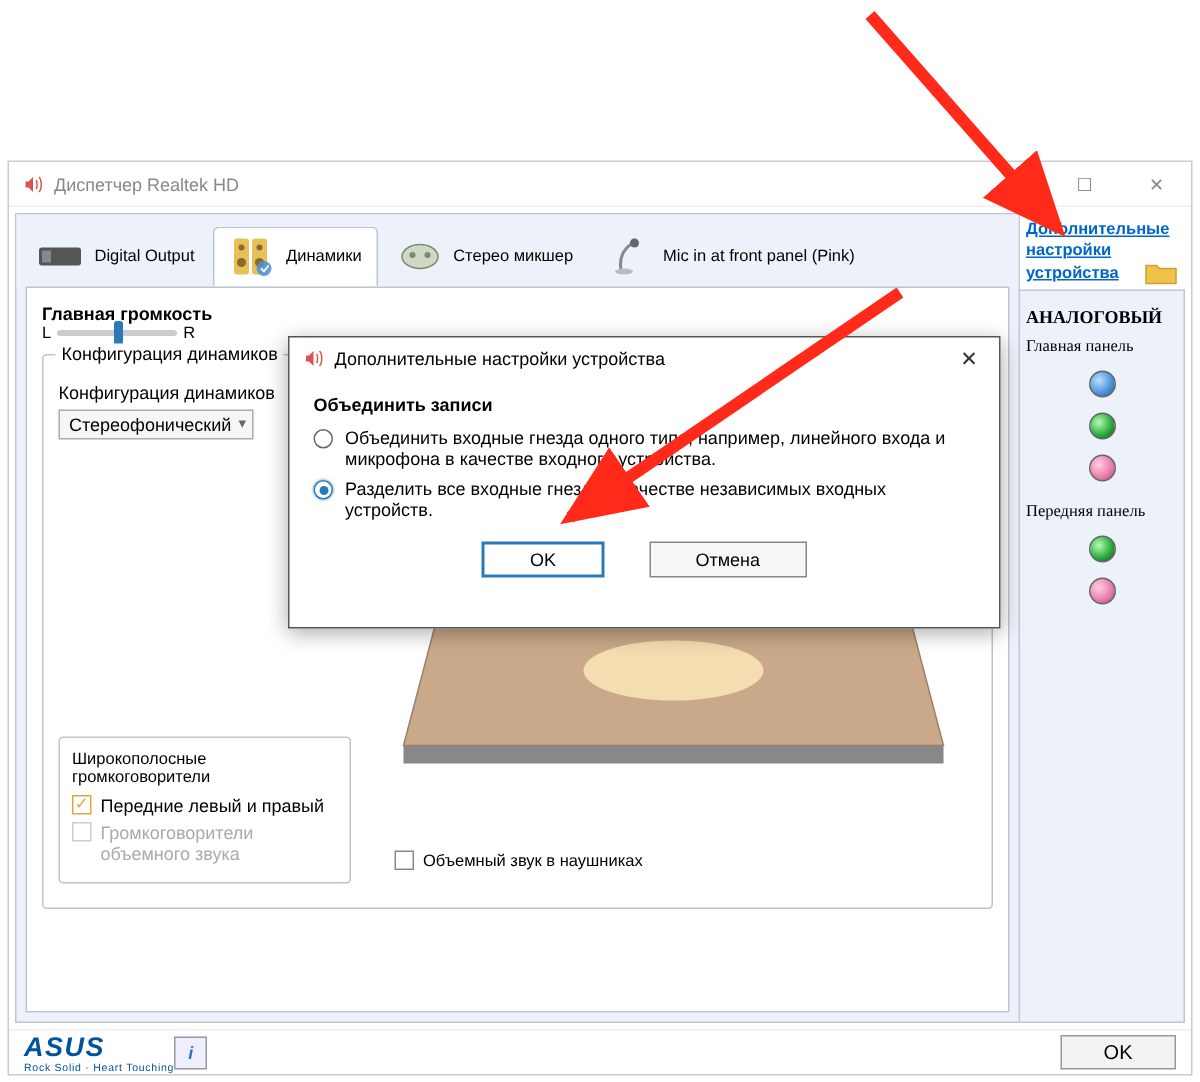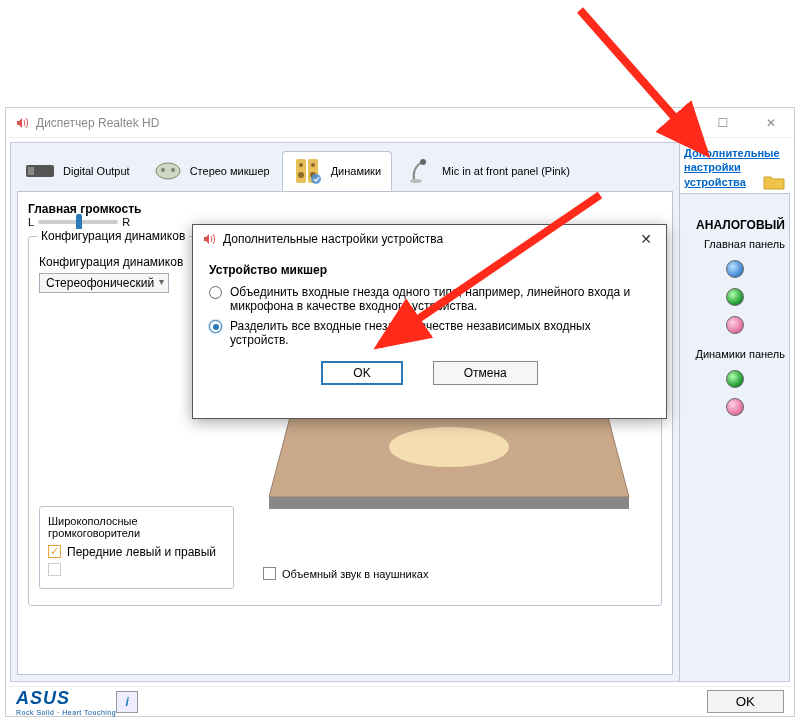--- a/index.html
+++ b/index.html
@@ -114,21 +114,21 @@
   .surround-check {
     position:absolute; left:234px; top:330px; display:flex; align-items:center; gap:6px; font-size:11px;
   }
   
   .side-link {
     color:#0066cc; text-decoration:underline; font-size:11px; font-weight:bold;
     padding:4px; text-align:left; cursor:pointer; line-height:1.3;
   }
   .side-box {
     flex:1; background:#ecf1fa; border:1px solid #c0c8d8; border-left:none;
-    padding:20px 4px; text-align:right; position:relative;
+    padding:6px 4px; text-align:left; position:relative;font-family:Liberation Serif, serif;
   }
   .side-heading { font-weight:bold; margin:4px 0 6px 0; }
   .side-sub { font-size:11px; margin:4px 0; }
   .jack { width:18px; height:18px; border-radius:50%; margin:10px auto; border:1px solid #666;}
   .jack.blue { background: radial-gradient(circle at 35% 35%, #bde0ff, #4a90d9 60%, #2a5a8a); }
   .jack.green { background: radial-gradient(circle at 35% 35%, #b0ffb0, #2aa53a 60%, #0a5a1a); }
   .jack.pink { background: radial-gradient(circle at 35% 35%, #ffd0e0, #e87aa8 60%, #a84a6a); }
   .folder-icon { position:absolute; top:-20px; right:4px; }
   
   .bottom-bar {
@@ -201,48 +201,48 @@
     <div class="main-panel">
       <div class="tabs-row">
         <div class="tab">
           <span class="tab-icon">
             <svg width="32" height="20">
                 <rect x="1" y="4" width="28" height="12" rx="2" fill="#555"></rect>
                 <rect x="3" y="6" width="6" height="8" fill="#888"></rect>
               </svg>
           </span>
           <span>Digital Output</span>
-        </div>
-        <div class="tab">
-          <span class="tab-icon">
-            <svg width="30" height="22">
-                <ellipse cx="15" cy="11" rx="12" ry="8" fill="#cfd8c4" stroke="#7a8a6a"></ellipse>
-                <circle cx="10" cy="10" r="2" fill="#7a8a6a"></circle>
-                <circle cx="20" cy="10" r="2" fill="#7a8a6a"></circle>
-              </svg>
-          </span>
-          <span>Стерео микшер</span>
         </div>
         <div class="tab active">
           <span class="tab-icon">
             <svg width="30" height="28">
                 <rect x="2" y="2" width="10" height="24" rx="2" fill="#e8c05a"></rect>
                 <rect x="14" y="2" width="10" height="24" rx="2" fill="#e8c05a"></rect>
                 <circle cx="7" cy="8" r="2" fill="#8a6a2a"></circle>
                 <circle cx="19" cy="8" r="2" fill="#8a6a2a"></circle>
                 <circle cx="7" cy="18" r="3" fill="#8a6a2a"></circle>
                 <circle cx="19" cy="18" r="3" fill="#8a6a2a"></circle>
                 <circle cx="22" cy="22" r="5" fill="#4a90d9" opacity="0.85"></circle>
                 <path d="M20 22l2 2 3-4" stroke="#fff" stroke-width="1.2" fill="none"></path>
               </svg>
           </span>
           <span>Динамики</span>
         </div>
         <div class="tab">
           <span class="tab-icon">
+            <svg width="30" height="22">
+                <ellipse cx="15" cy="11" rx="12" ry="8" fill="#cfd8c4" stroke="#7a8a6a"></ellipse>
+                <circle cx="10" cy="10" r="2" fill="#7a8a6a"></circle>
+                <circle cx="20" cy="10" r="2" fill="#7a8a6a"></circle>
+              </svg>
+          </span>
+          <span>Стерео микшер</span>
+        </div>
+        <div class="tab">
+          <span class="tab-icon">
             <svg width="24" height="26">
                 <path d="M6 22 Q4 10 14 4" stroke="#888" stroke-width="2" fill="none"></path>
                 <circle cx="15" cy="4" r="3" fill="#666"></circle>
                 <ellipse cx="8" cy="23" rx="6" ry="2" fill="#bbb"></ellipse>
               </svg>
           </span>
           <span>Mic in at front panel (Pink)</span>
         </div>
       </div>
 
@@ -279,20 +279,21 @@
           </div>
 
           <div class="wide-box">
             <div class="wide-legend">Широкополосные громкоговорители</div>
             <div class="check-row">
               <span class="checkbox checked"></span>
               <span>Передние левый и правый</span>
             </div>
             <div class="check-row" style="color:#aaa;">
               <span class="checkbox" style="border-color:#ccc;"></span>
+              <span>Громкоговорители объемного звука</span>
             </div>
           </div>
 
           <div class="surround-check">
             <span class="checkbox"></span>
             <span>Объемный звук в наушниках</span>
           </div>
         </div>
       </div>
     </div>
@@ -305,21 +306,21 @@
         <div class="folder-icon">
           <svg width="22" height="16">
               <path d="M1 3h7l2 2h11v10H1z" fill="#f0c24a" stroke="#caa030"></path>
             </svg>
         </div>
         <div class="side-heading">АНАЛОГОВЫЙ</div>
         <div class="side-sub">Главная панель</div>
         <div class="jack blue"></div>
         <div class="jack green"></div>
         <div class="jack pink"></div>
-        <div class="side-sub" style="margin-top:14px;">Динамики панель</div>
+        <div class="side-sub" style="margin-top:14px;">Передняя панель</div>
         <div class="jack green"></div>
         <div class="jack pink"></div>
       </div>
     </div>
   </div>
 
   <div class="bottom-bar">
     <div>
       <div class="asus-logo">ASUS</div>
       <div class="asus-tag">Rock Solid · Heart Touching</div>
@@ -338,21 +339,21 @@
     <span class="speaker-icon">
       <svg width="14" height="14" viewBox="0 0 14 14">
           <path d="M2 5h2l3-3v10l-3-3H2z" fill="#d9534f"></path>
           <path d="M9 4c1 1 1 5 0 6M11 2c2 2 2 8 0 10" stroke="#d9534f" fill="none" stroke-width="1"></path>
         </svg>
     </span>
     <span class="dlg-title-text">Дополнительные настройки устройства</span>
     <span class="dlg-close">✕</span>
   </div>
   <div class="dlg-body">
-    <div class="dlg-heading">Устройство микшер</div>
+    <div class="dlg-heading">Объединить записи</div>
     <div class="radio-row">
       <span class="radio"></span>
       <span>Объединить входные гнезда одного типа, например, линейного входа и микрофона в качестве входного устройства.</span>
     </div>
     <div class="radio-row">
       <span class="radio selected"></span>
       <span>Разделить все входные гнезда в качестве независимых входных устройств.</span>
     </div>
     <div class="dlg-btns">
       <button class="dlg-btn primary">

